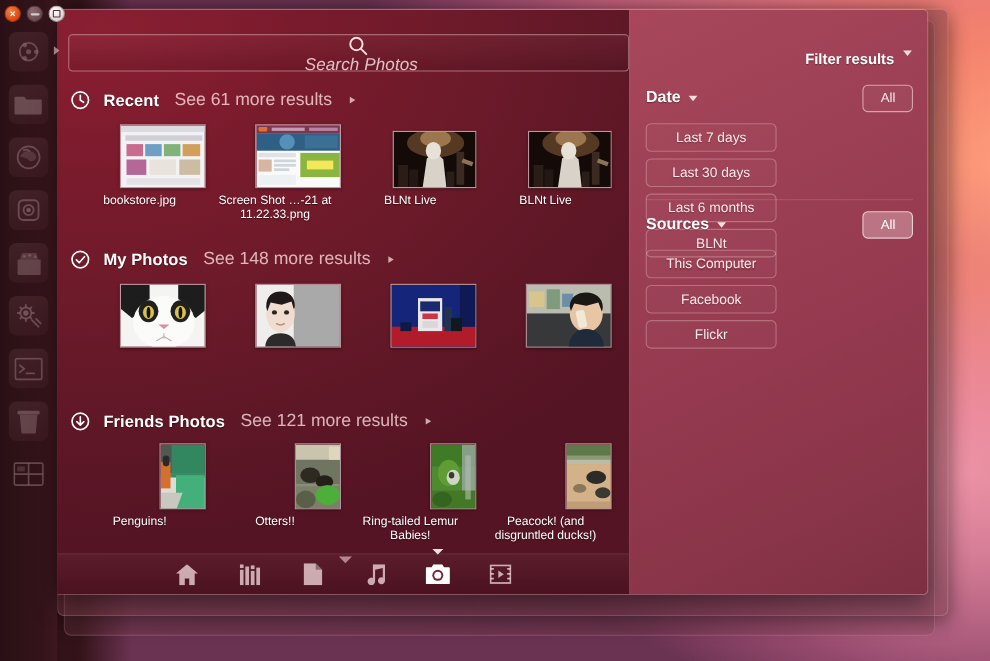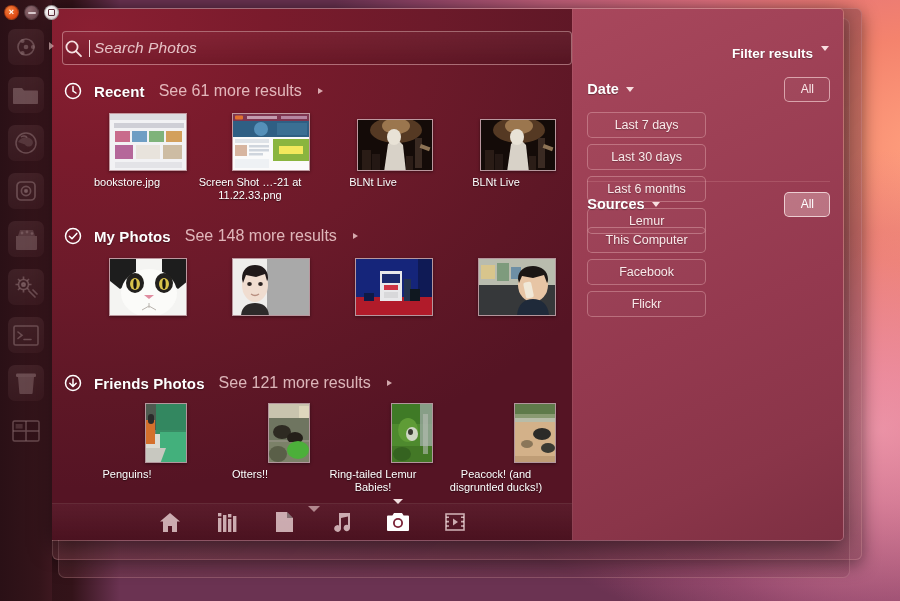--- a/index.html
+++ b/index.html
@@ -127,21 +127,22 @@
   .searchrow {
     position: absolute; left: 10px; top: 22px;
     width: 510px; height: 34px;
   }
   .searchbar {
     width: 100%; height: 100%;
     border: 1px solid rgba(255,215,215,0.42);
     border-radius: 4px;
     background: linear-gradient(to bottom, rgba(255,255,255,0.035), rgba(0,0,0,0.10));
     display: flex; align-items: center;
-    padding-left: 1px;
+    padding-left: 23px;
+    flex-direction: column;
   }
   .search-icon { width: 19px; height: 19px; flex: none; margin-right: 6px; }
   .search-ph {
     font-style: italic; font-size: 15.5px;
     color: rgba(255,235,235,0.80);
     letter-spacing: 0.1px;
   }
   .caret {
     width: 1px; height: 17px;
     background: rgba(255,240,240,0.9);
@@ -796,21 +797,21 @@
           <div class="fbtn">
             <span>Last 7 days</span>
           </div>
           <div class="fbtn">
             <span>Last 30 days</span>
           </div>
           <div class="fbtn">
             <span>Last 6 months</span>
           </div>
           <div class="fbtn">
-            <span>Lemur</span>
+            <span>BLNt</span>
           </div>
         </div>
       </div>
 
       <div class="fdivider"></div>
 
       <div class="fgroup sources">
         <div class="fhead">
           <div class="fhead-left">
             <span class="fhead-title">Sources</span>

